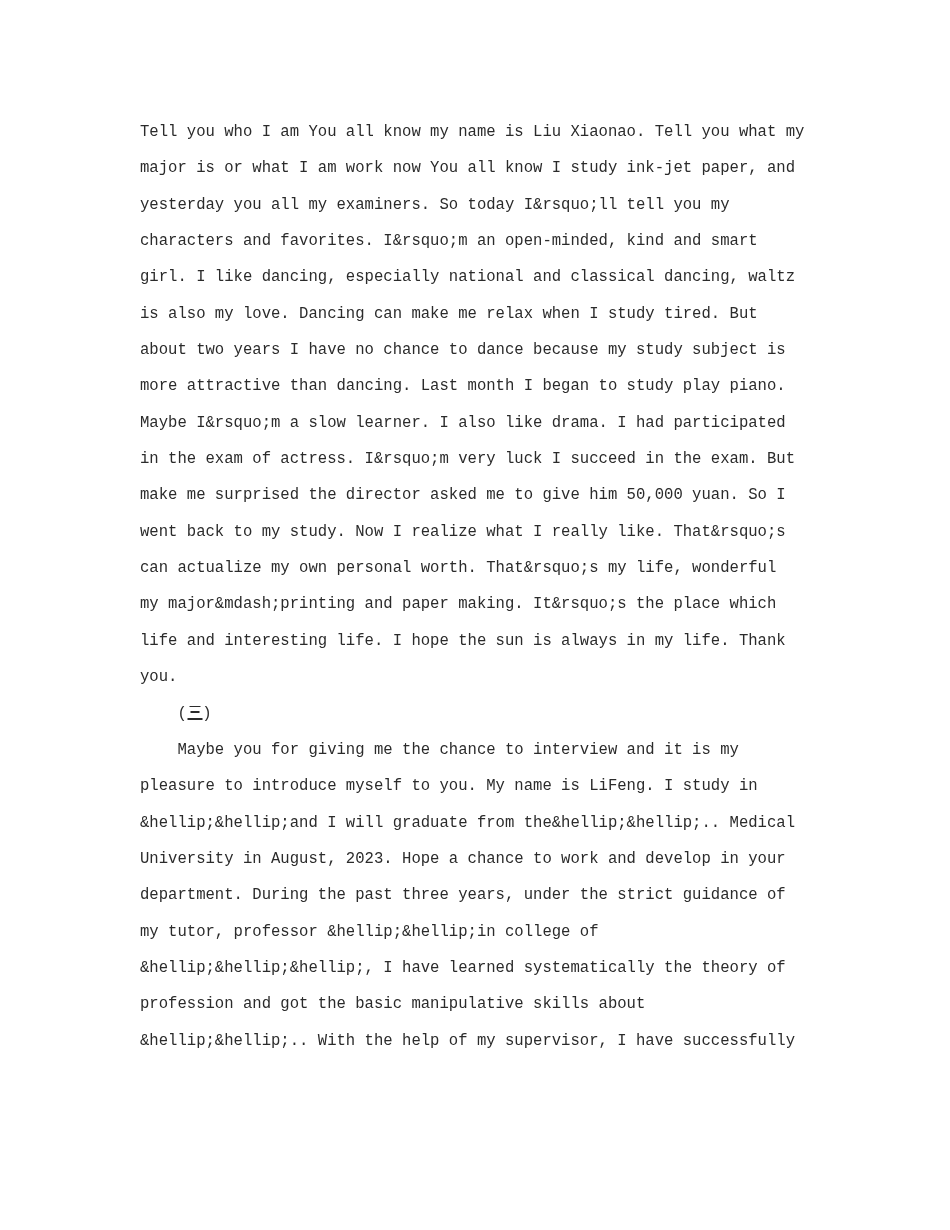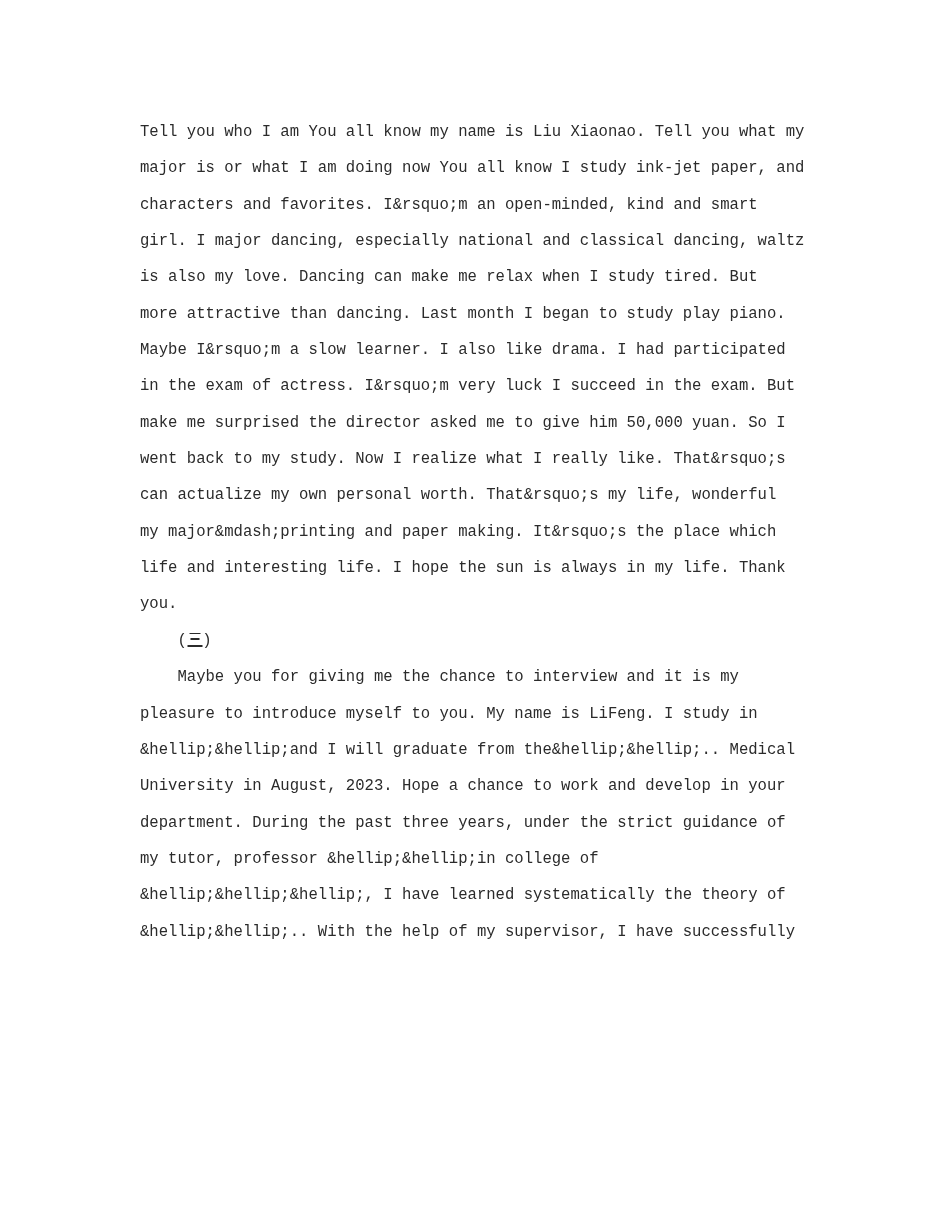--- a/index.html
+++ b/index.html
@@ -55,36 +55,39 @@
   .cjk-three b:nth-child(1) { top: 1.5px; width: 11px; }
   .cjk-three b:nth-child(2) { top: 7px;   width: 9px;  }
   .cjk-three b:nth-child(3) { bottom: 0;  width: 15px; }
 </style>
 </head>
 <body>
 
 <div class="doc-page">
   <div class="doc-text">
       <div class="line">Tell you who I am You all know my name is Liu Xiaonao. Tell you what my</div>
-      <div class="line">major is or what I am doing now You all know I study ink-jet paper, and</div>
+      <div class="line">major is or what I am work now You all know I study ink-jet paper, and</div>
+      <div class="line">yesterday you all my examiners. So today I&amp;rsquo;ll tell you my</div>
       <div class="line">characters and favorites. I&amp;rsquo;m an open-minded, kind and smart</div>
-      <div class="line">girl. I major dancing, especially national and classical dancing, waltz</div>
+      <div class="line">girl. I like dancing, especially national and classical dancing, waltz</div>
       <div class="line">is also my love. Dancing can make me relax when I study tired. But</div>
+      <div class="line">about two years I have no chance to dance because my study subject is</div>
       <div class="line">more attractive than dancing. Last month I began to study play piano.</div>
       <div class="line">Maybe I&amp;rsquo;m a slow learner. I also like drama. I had participated</div>
       <div class="line">in the exam of actress. I&amp;rsquo;m very luck I succeed in the exam. But</div>
       <div class="line">make me surprised the director asked me to give him 50,000 yuan. So I</div>
       <div class="line">went back to my study. Now I realize what I really like. That&amp;rsquo;s</div>
       <div class="line">can actualize my own personal worth. That&amp;rsquo;s my life, wonderful</div>
       <div class="line">my major&amp;mdash;printing and paper making. It&amp;rsquo;s the place which</div>
       <div class="line">life and interesting life. I hope the sun is always in my life. Thank</div>
       <div class="line">you.</div>
       <div class="line">    (<span class="cjk-three"><b></b><b></b><b></b></span>)</div>
       <div class="line">    Maybe you for giving me the chance to interview and it is my</div>
       <div class="line">pleasure to introduce myself to you. My name is LiFeng. I study in</div>
       <div class="line">&amp;hellip;&amp;hellip;and I will graduate from the&amp;hellip;&amp;hellip;.. Medical</div>
       <div class="line">University in August, 2023. Hope a chance to work and develop in your</div>
       <div class="line">department. During the past three years, under the strict guidance of</div>
       <div class="line">my tutor, professor &amp;hellip;&amp;hellip;in college of</div>
       <div class="line">&amp;hellip;&amp;hellip;&amp;hellip;, I have learned systematically the theory of</div>
+      <div class="line">profession and got the basic manipulative skills about</div>
       <div class="line">&amp;hellip;&amp;hellip;.. With the help of my supervisor, I have successfully</div>
     </div>
 </div>
 
 </body></html>

